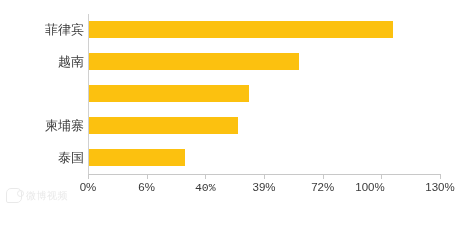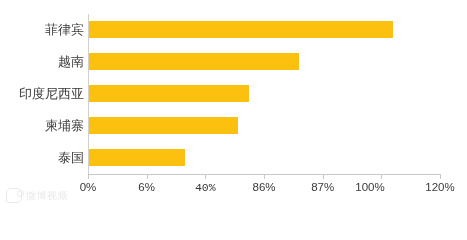--- a/index.html
+++ b/index.html
@@ -136,21 +136,20 @@
   }
 </style>
 </head>
 <body>
 
 <div id="chart-root">
 
   <div class="cat-labels">
     <div class="cat-label" style="top: 7px;">菲律宾</div>
     <div class="cat-label" style="top: 39px; font-family: Liberation Serif, serif;">越南</div>
-    <div class="cat-label" style="top: 71px;">印度尼西亚</div>
     <div class="cat-label" style="top: 103px;">柬埔寨</div>
     <div class="cat-label" style="top: 135px; margin-left: 48px;">泰国</div>
   </div>
 
   <div class="plot-area">
     <div class="bar-row" style="top: 0px; height: 32px;">
       <div class="bar" style="width: 305.067px;"></div>
     </div>
     <div class="bar-row" style="top: 32px; height: 32px;">
       <div class="bar" style="width: 211.2px;"></div>
@@ -170,27 +169,27 @@
   <div class="axis-x-line"></div>
 
   <div id="x-ticks">
       <div class="tick-mark" style="left: 88px;"></div>
       <div class="tick-label" style="left: 88px;">0%</div>
       <div class="tick-mark" style="left: 146.667px;"></div>
       <div class="tick-label" style="left: 146.667px;">6%</div>
       <div class="tick-mark" style="left: 205.333px;"></div>
       <div class="tick-label" style="left: 205.333px; font-family: Liberation Mono, monospace;">40%</div>
       <div class="tick-mark" style="left: 264px;"></div>
-      <div class="tick-label" style="left: 264px;">86%</div>
+      <div class="tick-label" style="left: 264px;">39%</div>
       <div class="tick-mark" style="left: 322.667px;"></div>
-      <div class="tick-label" style="left: 322.667px;">87%</div>
+      <div class="tick-label" style="left: 322.667px;">72%</div>
       <div class="tick-mark" style="left: 381.333px;"></div>
       <div class="tick-label" style="left: 370px;">100%</div>
       <div class="tick-mark" style="left: 440px;"></div>
-      <div class="tick-label" style="left: 440px;">120%</div>
+      <div class="tick-label" style="left: 440px;">130%</div>
     </div>
 
   <div class="watermark">
     <span class="watermark-logo"></span>
     <span class="watermark-text">微博视频</span>
   </div>
 
 </div>
 
 </body></html>

